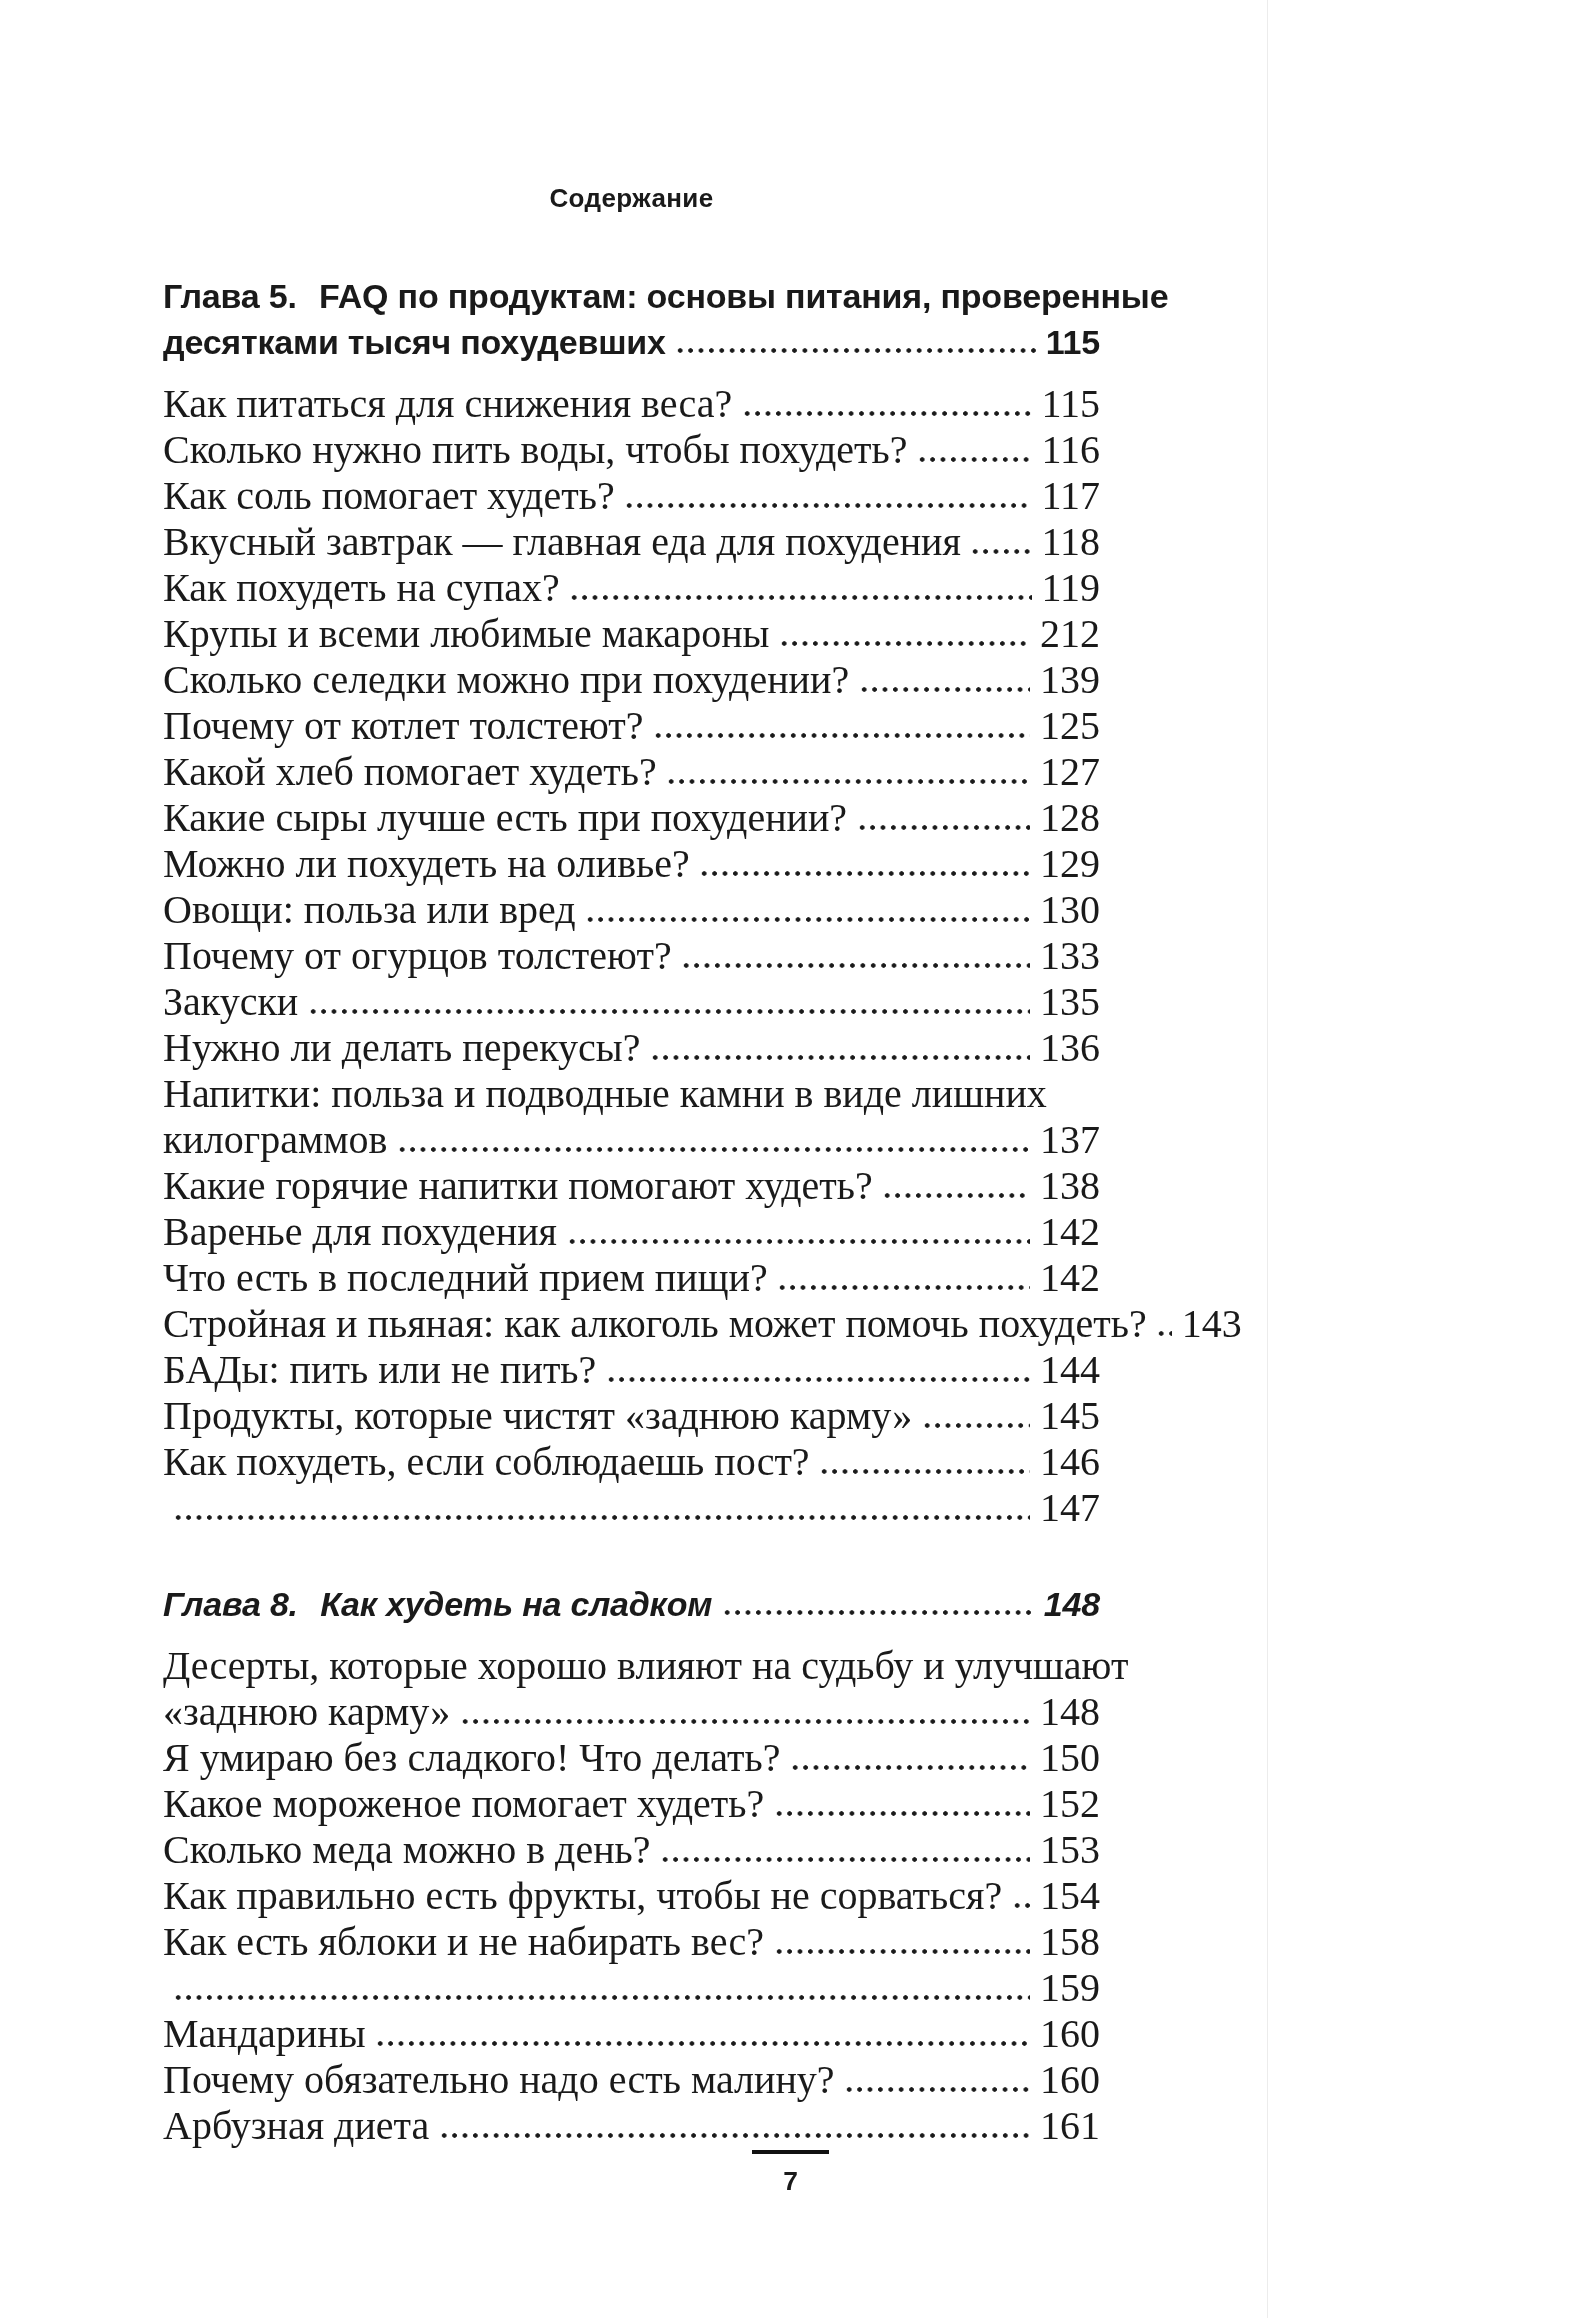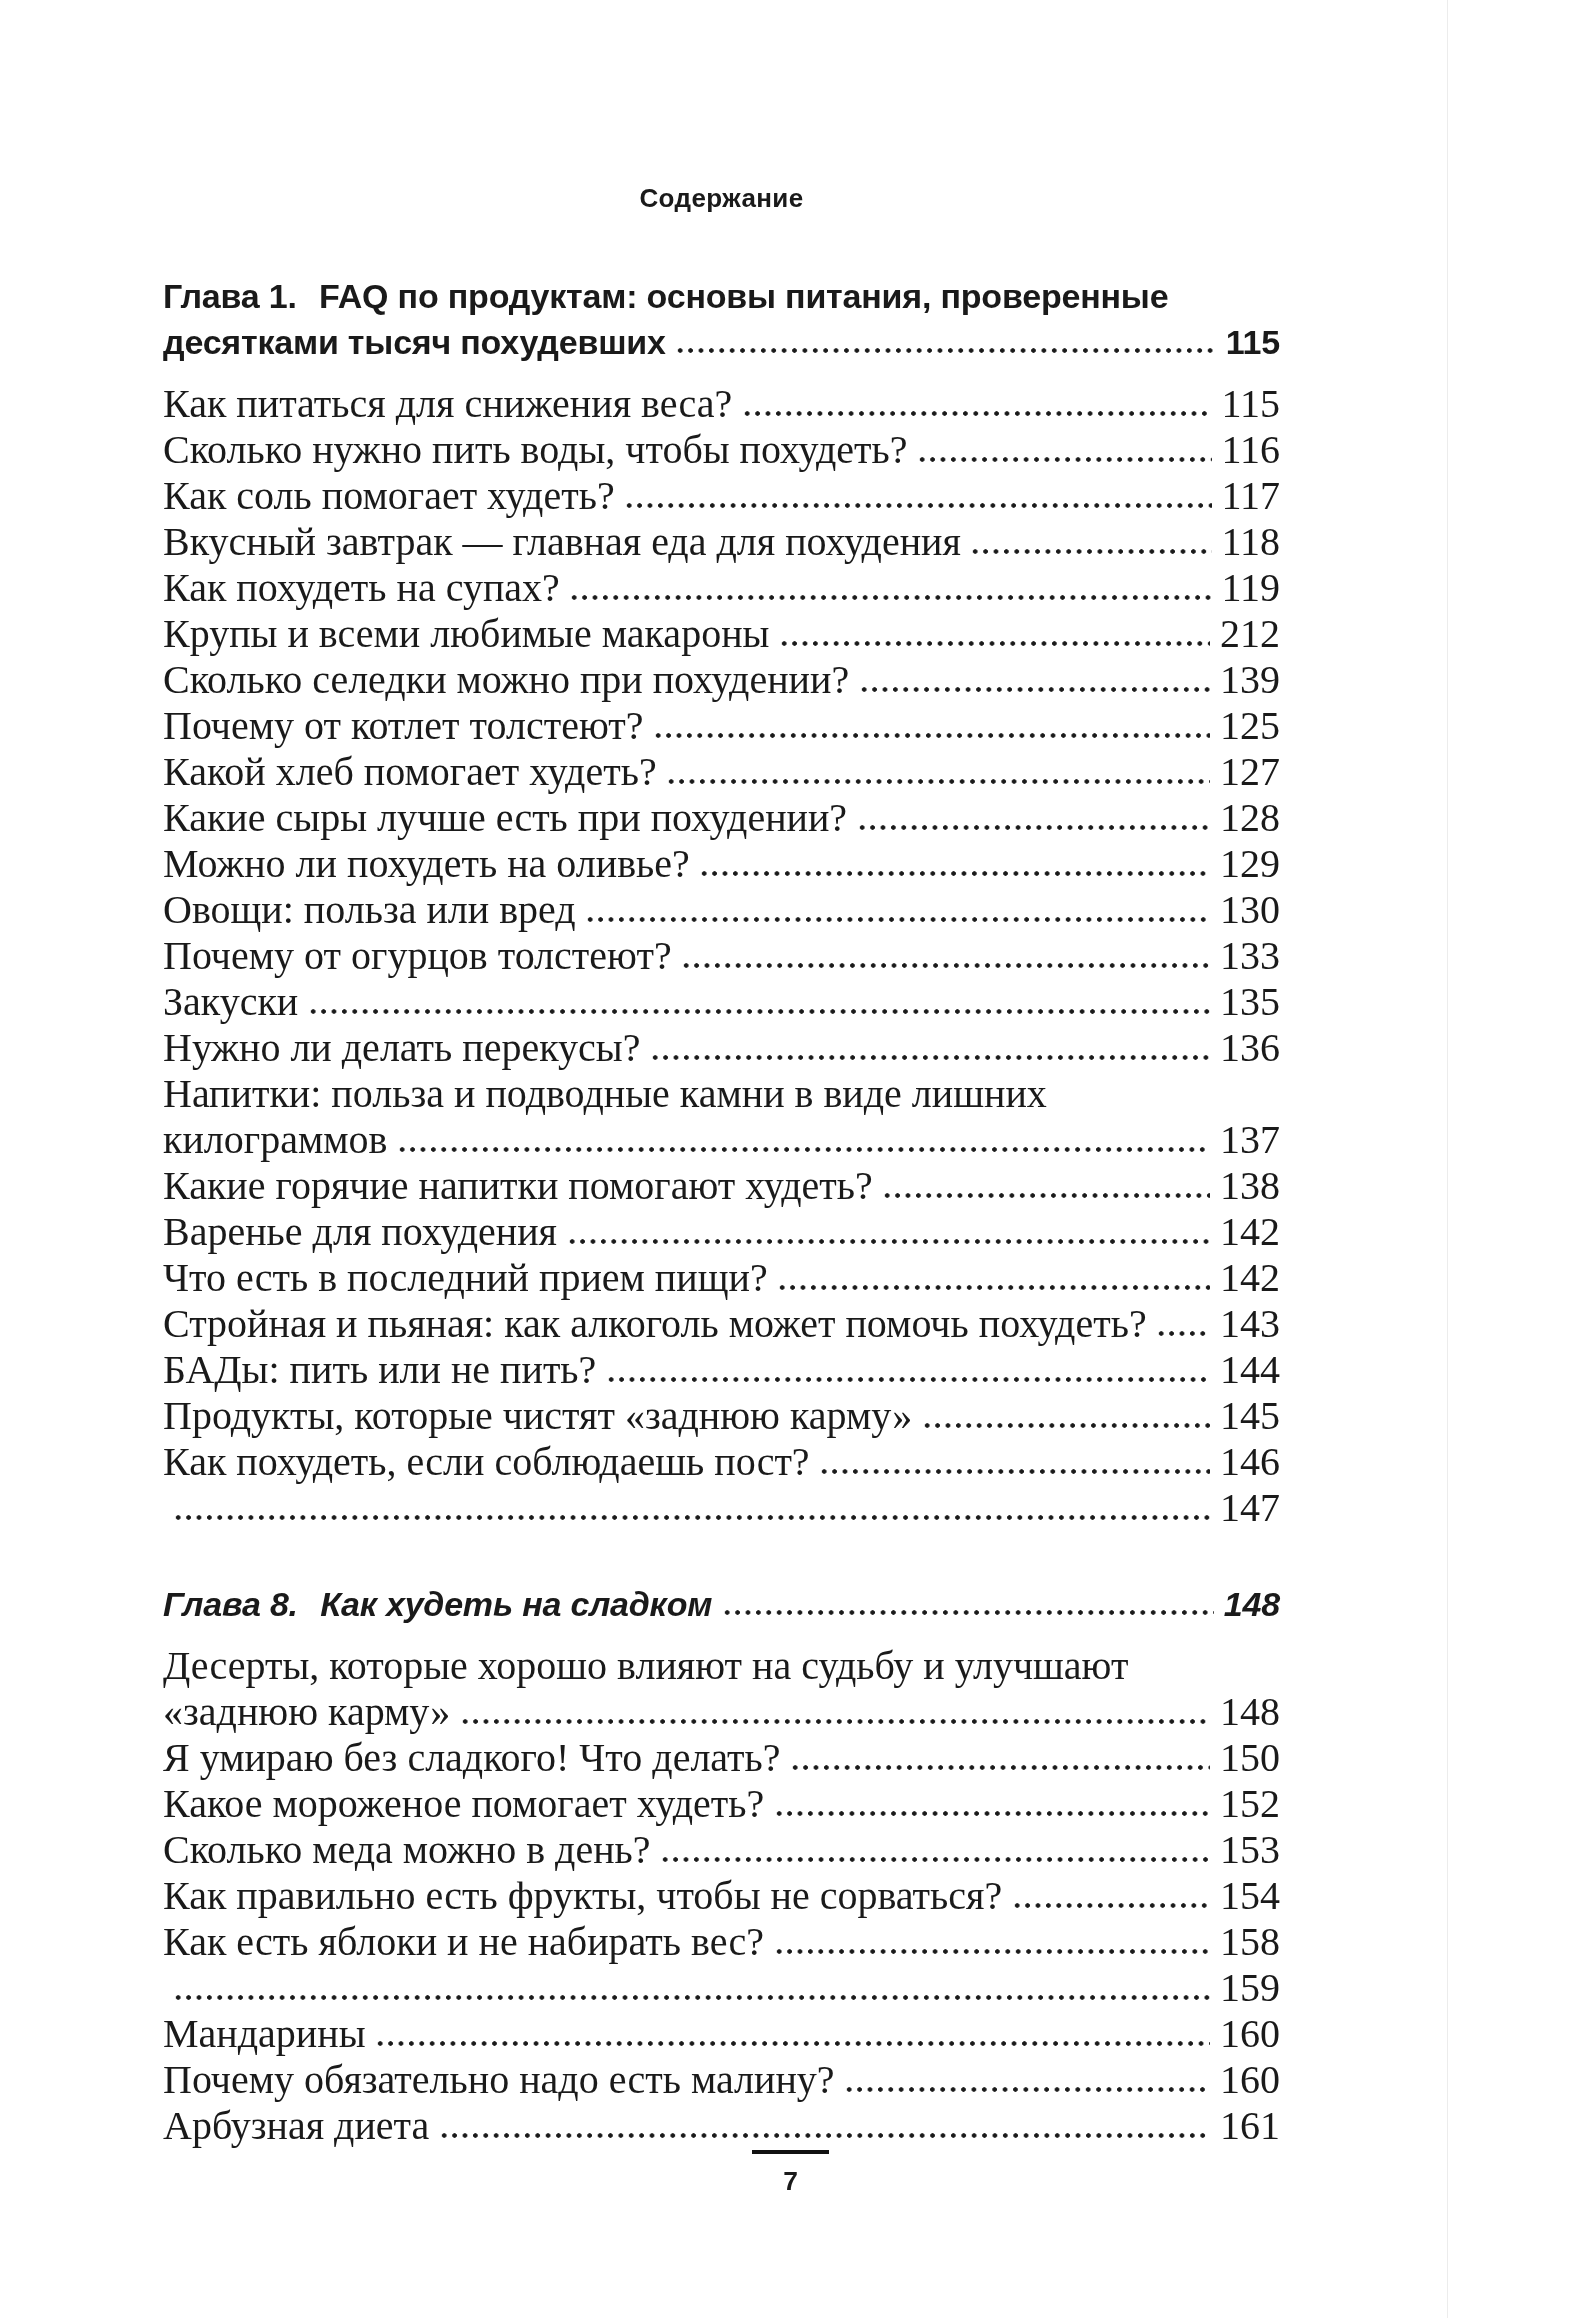--- a/index.html
+++ b/index.html
@@ -9,21 +9,21 @@
     background: #ffffff;
     overflow: hidden;
   }
   body {
     font-family: "Liberation Serif", serif;
     color: #1a1a1a;
     position: relative;
   }
   .page {
     position: relative;
-    width: 1448px;
+    width: 1268px;
     height: 2319px;
     padding: 183px 167px 0 163px;
     border-right: 1.6px solid #ececec;
     border-bottom: 1.6px solid #ececec;
   }
   .page-header {
     text-align: center;
     font-family: "Liberation Sans", sans-serif;
     font-weight: 700;
     font-size: 26px;
@@ -88,21 +88,21 @@
 </style>
 </head>
 <body>
 
 <div class="page">
   <div class="page-header">Содержание</div>
 
   <div class="toc" id="toc">
       <div class="section chapter">
         <div class="row">
-          <span class="chapter-number">Глава 1.</span>
+          <span class="chapter-number">Глава 5.</span>
           <span class="title">FAQ по продуктам: основы питания, проверенные</span>
         </div>
         <div class="row">
           <span class="title">десятками тысяч похудевших</span>
           <span class="leader"></span>
           <span class="page-num">115</span>
         </div>
       </div>
       <div class="section entry">
         <div class="row">

